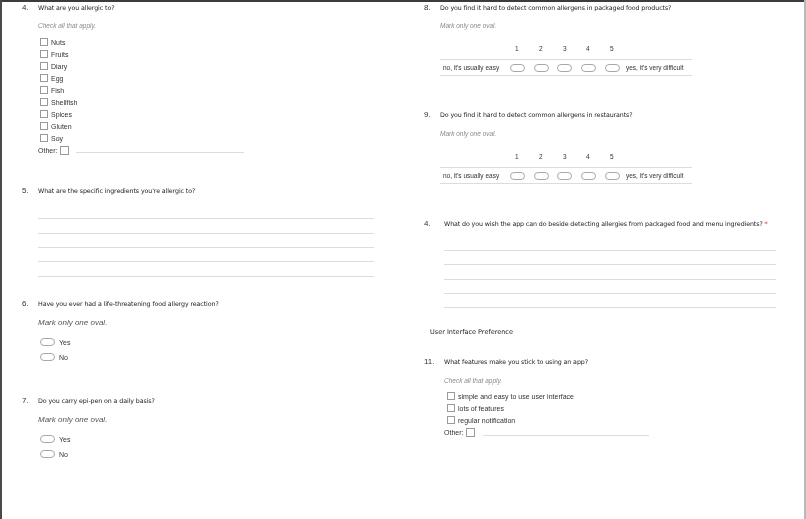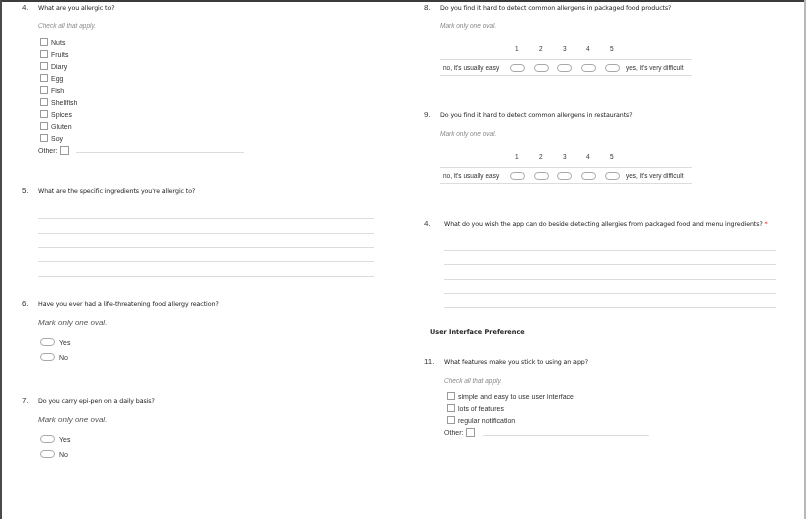--- a/index.html
+++ b/index.html
@@ -166,21 +166,21 @@
     <span>What do you wish the app can do beside detecting allergies from packaged food and menu ingredients?</span>
     <span class="req">*</span>
   </span>
   <div class="line" style="left:444px;top:250px;width:332px;"></div>
   <div class="line" style="left:444px;top:264px;width:332px;"></div>
   <div class="line" style="left:444px;top:279px;width:332px;"></div>
   <div class="line" style="left:444px;top:293px;width:332px;"></div>
   <div class="line" style="left:444px;top:307px;width:332px;"></div>
 </div>
 
-<span class="abs section-title" style="left:430px;top:328px;font-weight:bold;">User Interface Preference</span>
+<span class="abs section-title" style="left:430px;top:328px;">User Interface Preference</span>
 
 <div>
   <span class="abs qnum" style="left:424px;top:357px;">11.</span>
   <span class="abs qtext" style="left:444px;top:358px;">What features make you stick to using an app?</span>
   <span class="abs hint" style="left:444px;top:377px;">Check all that apply.</span>
 
   <label class="opt" style="left:447px;top:392px;">
     <span class="cb"></span>
     <span>simple and easy to use user interface</span>
   </label>

